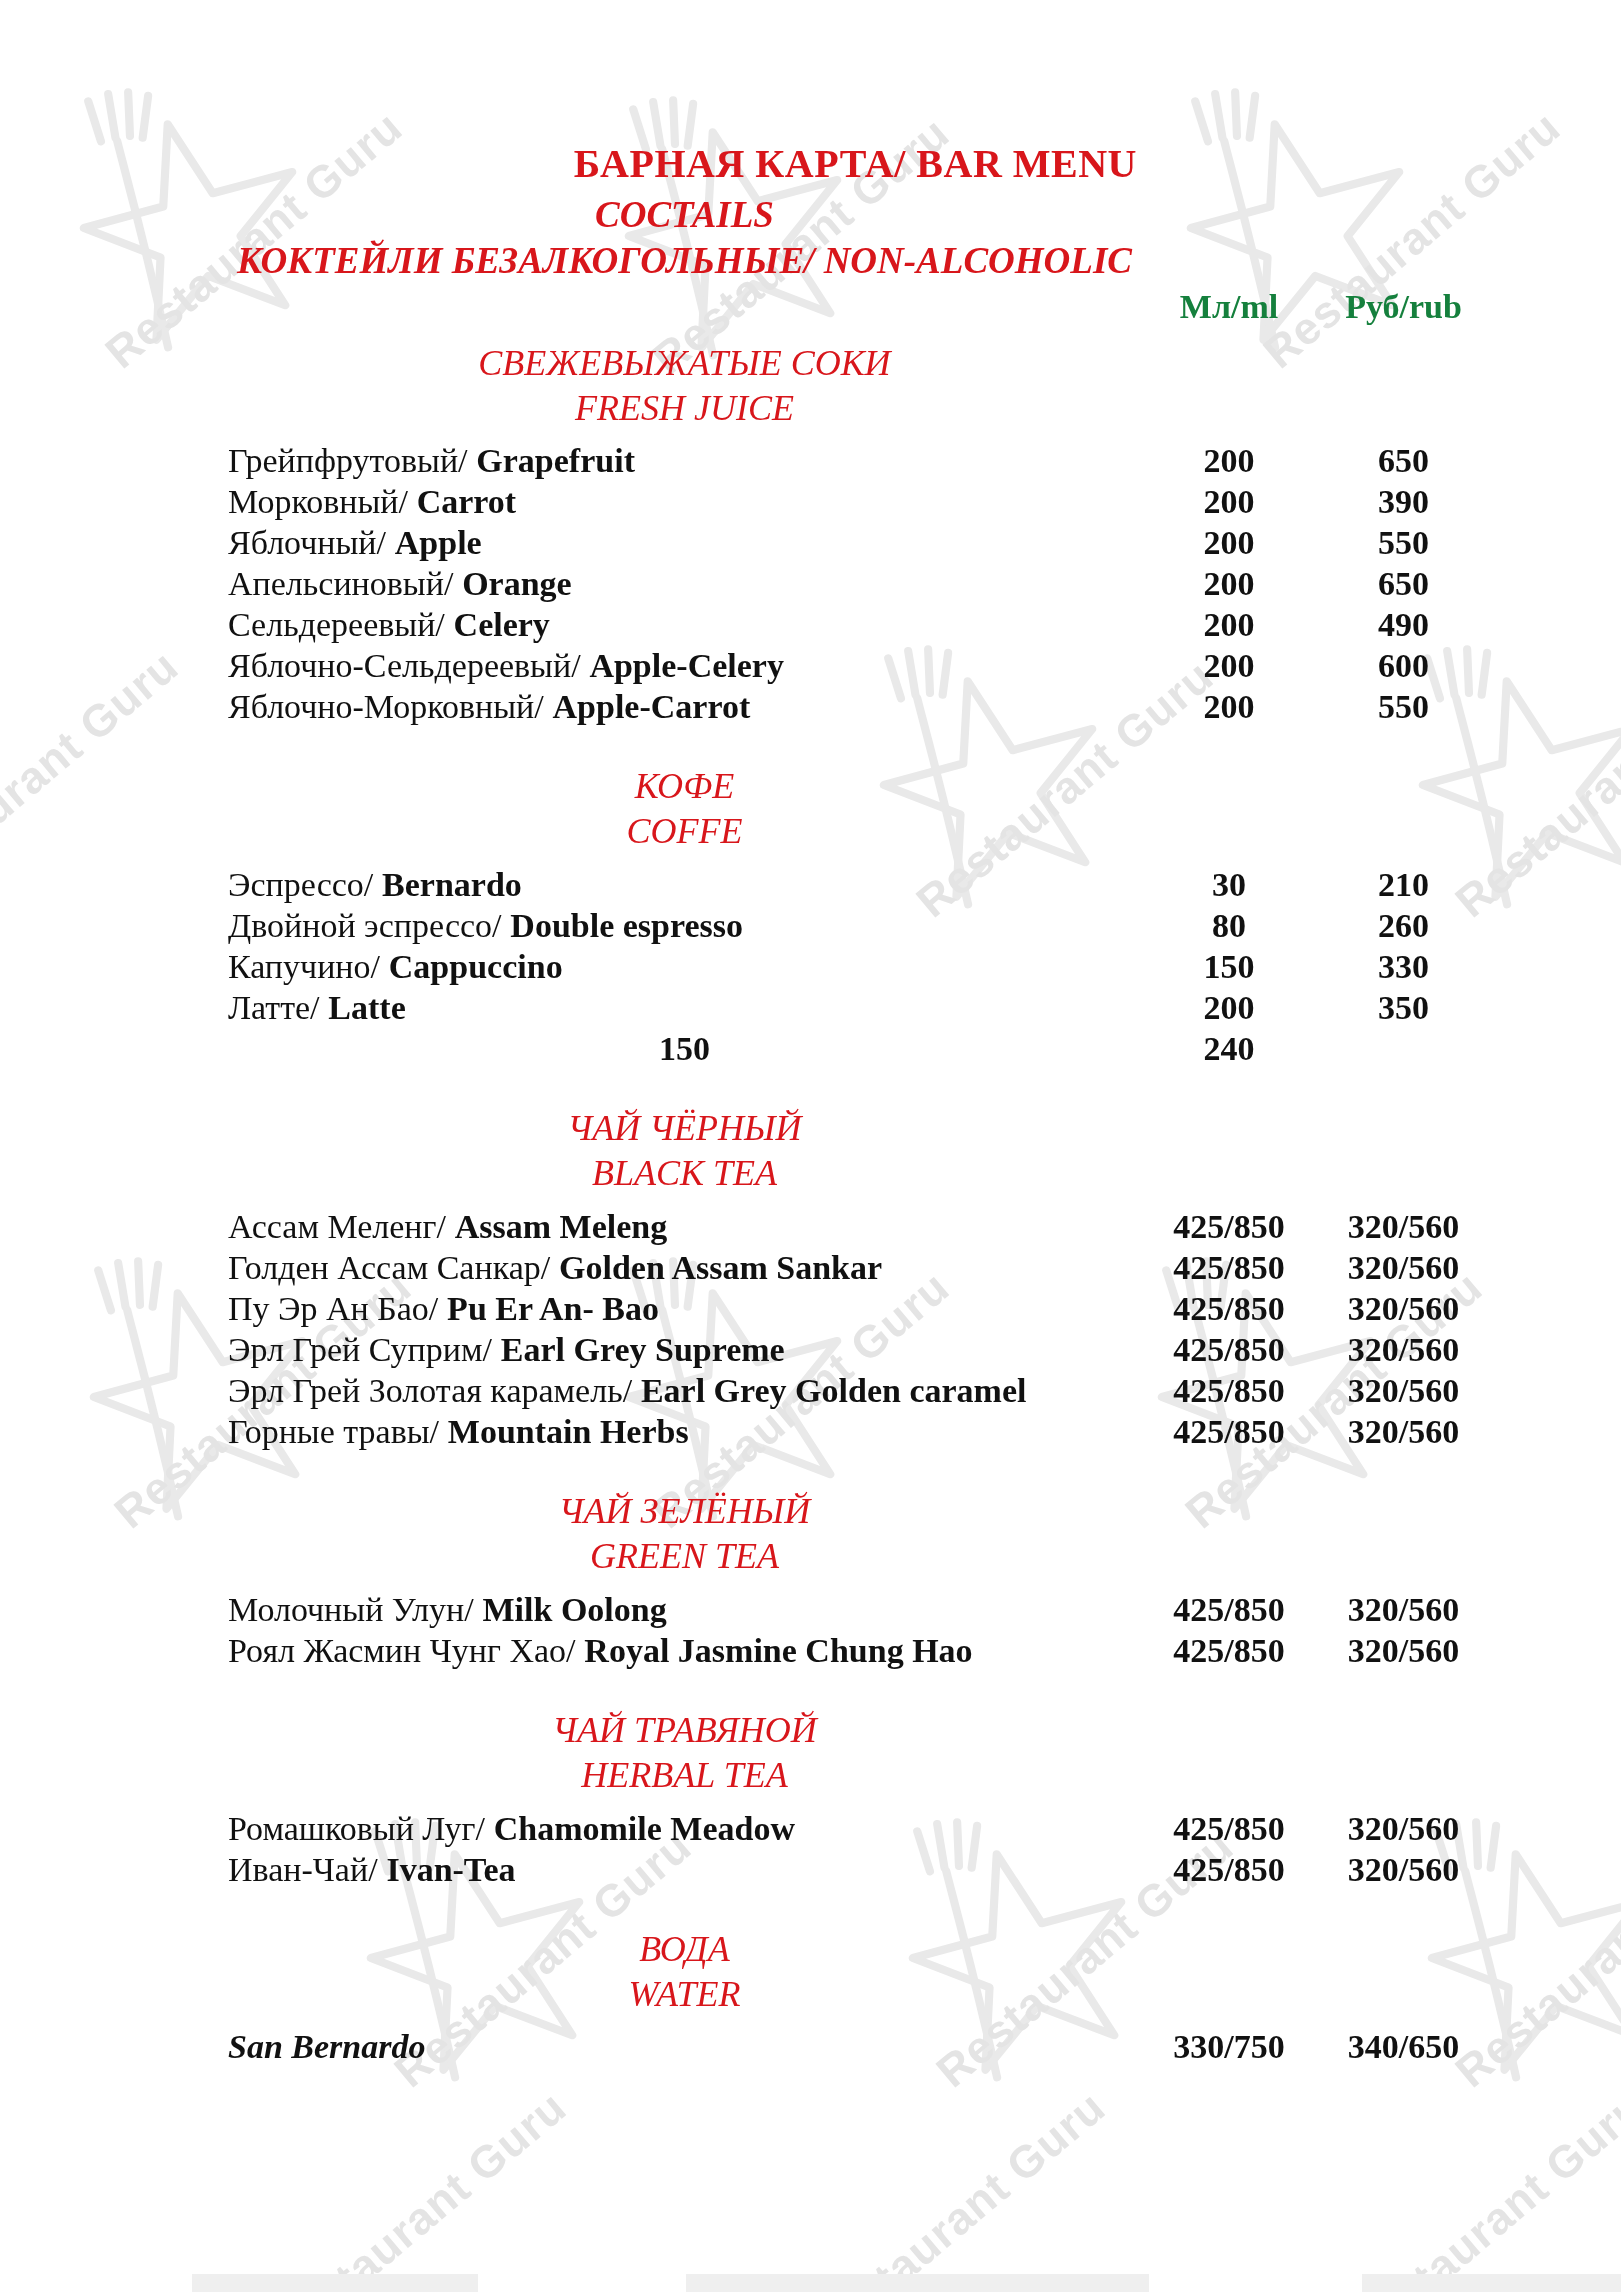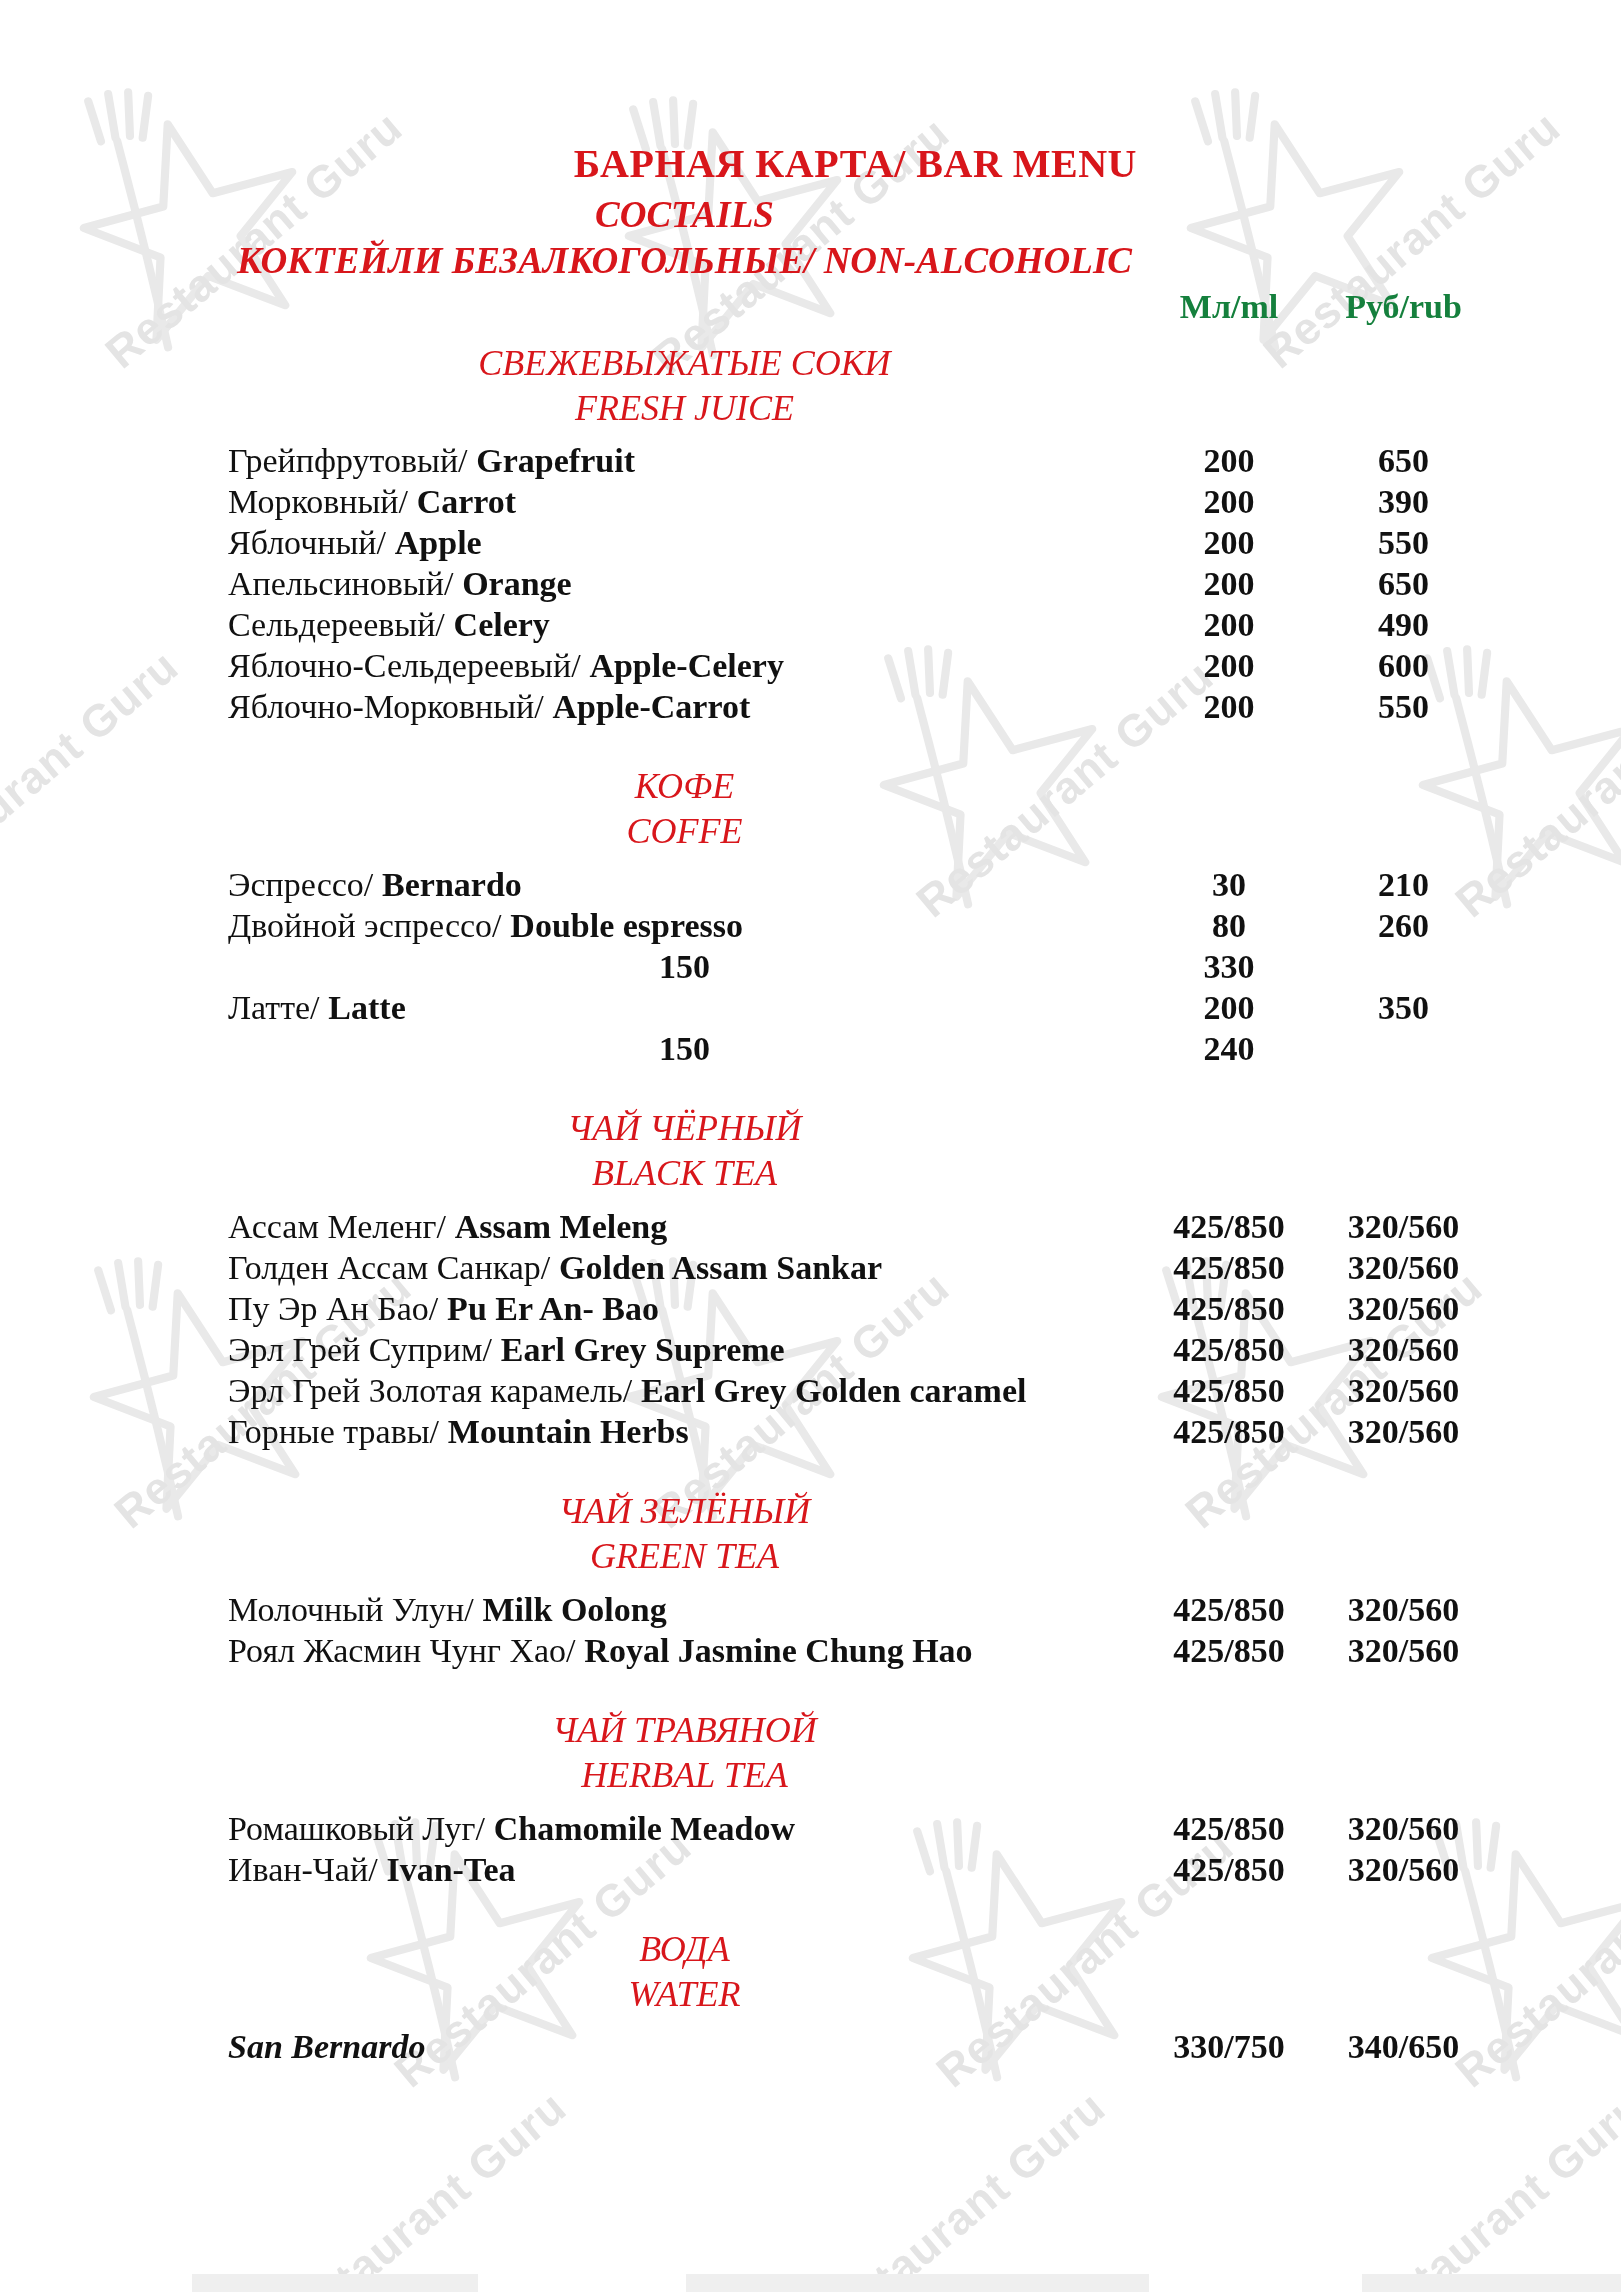--- a/index.html
+++ b/index.html
@@ -258,20 +258,23 @@
 
   <div class="row item-row">
     <div class="name">
       <span class="ru">Двойной эспрессо/</span><span class="en">Double espresso</span>
     </div>
     <div class="vol">80</div>
     <div class="price">260</div>
   </div>
 
   <div class="row item-row">
+    <div class="name">
+      <span class="ru">Капучино/</span><span class="en">Cappuccino</span>
+    </div>
     <div class="vol">150</div>
     <div class="price">330</div>
   </div>
 
   <div class="row item-row">
     <div class="name">
       <span class="ru">Латте/</span><span class="en">Latte</span>
     </div>
     <div class="vol">200</div>
     <div class="price">350</div>

